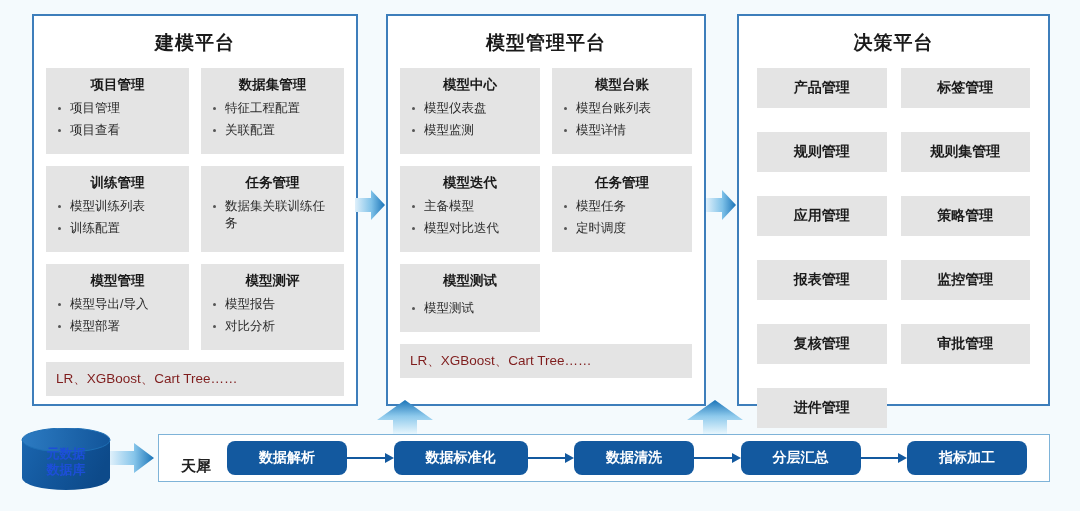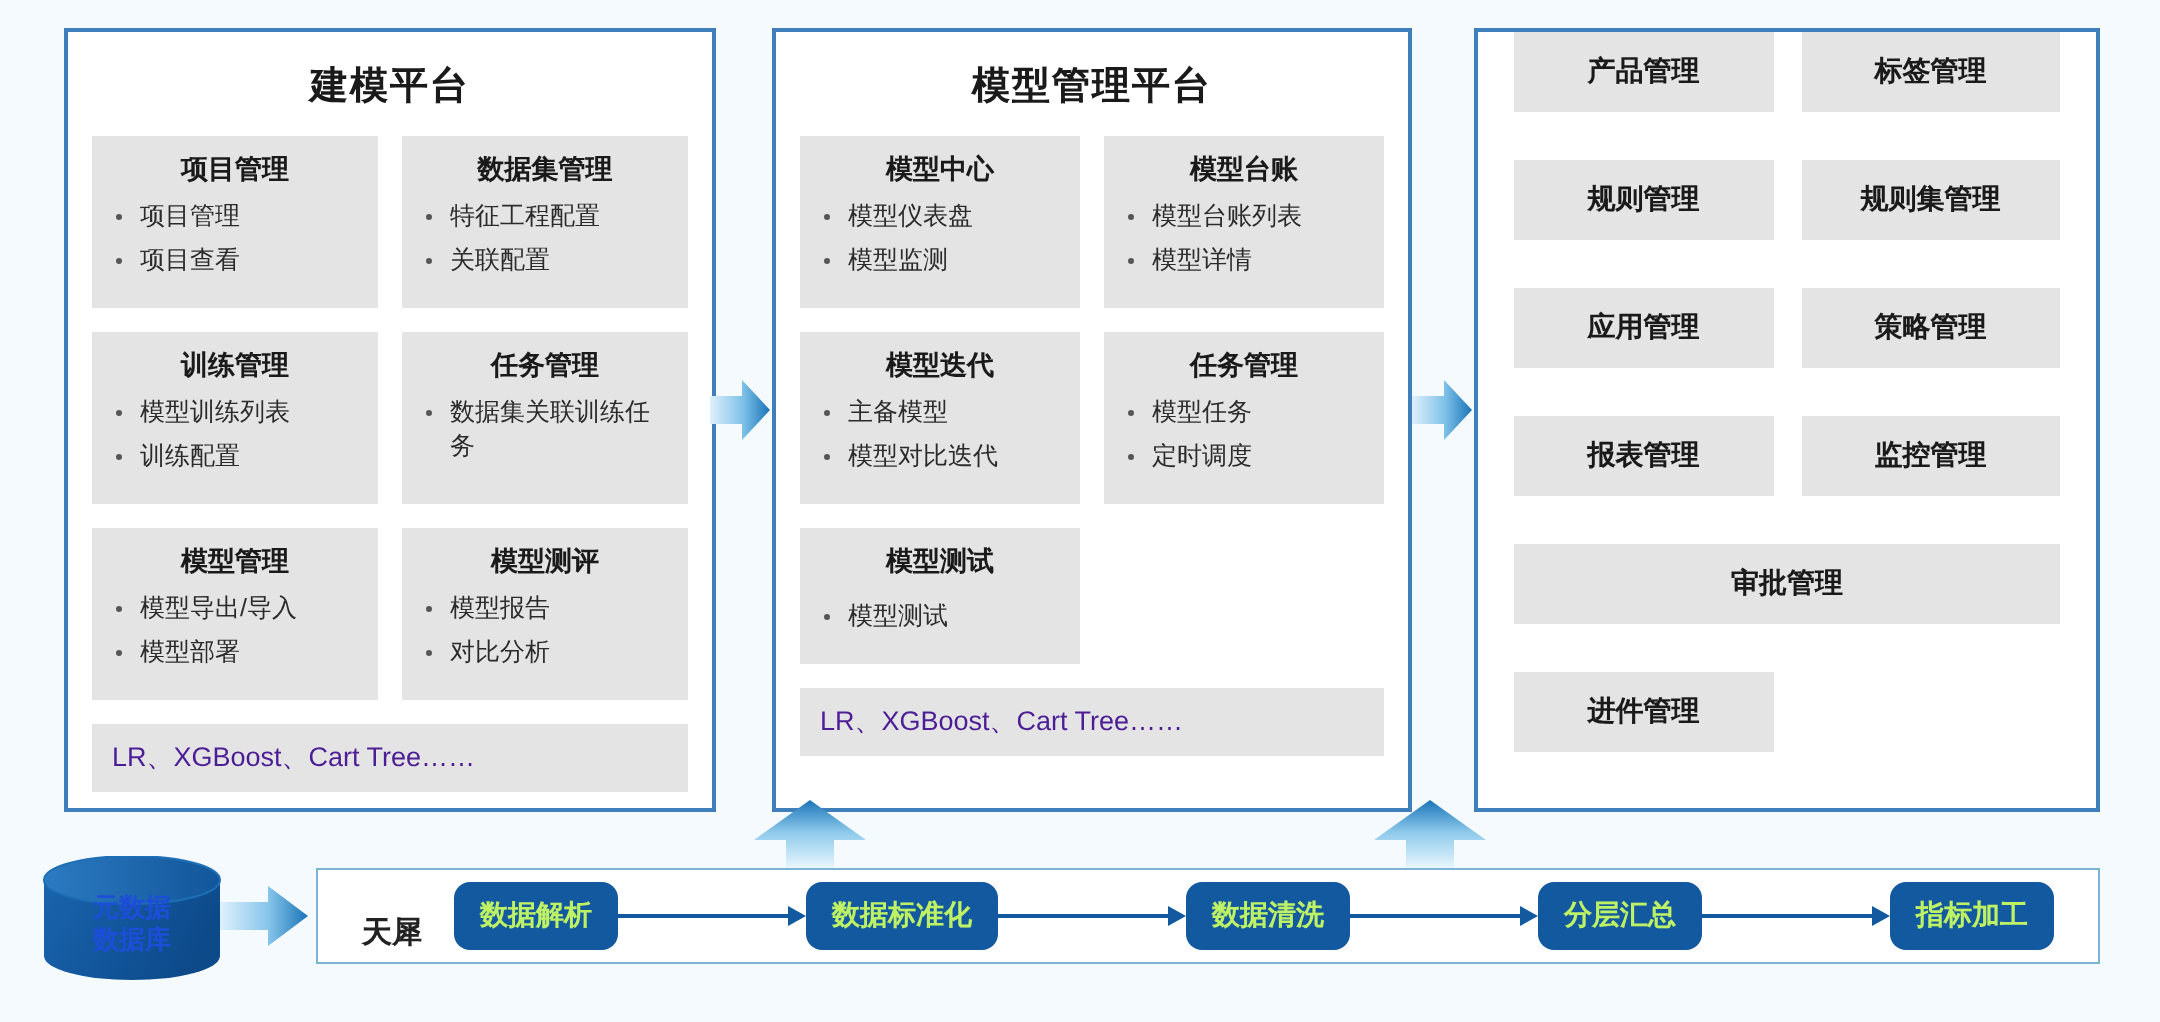--- a/index.html
+++ b/index.html
@@ -81,21 +81,21 @@
     width: 3px;
     height: 3px;
     background: #555;
     border-radius: 50%;
   }
 
   
   .algo-strip {
     background: #e4e4e4;
     font-size: 13.5px;
-    color: #4c1d95;
+    color: #7f1d1d;
     padding: 8px 10px;
     margin-top: 2px;
   }
 
   
   .tilerow {
     display: flex;
     gap: 14px;
     margin-bottom: 24px;
   }
@@ -140,29 +140,29 @@
   }
   .pipe-brand {
     font-size: 15px;
     font-weight: bold;
     color: #222;
     margin: 16px 16px 0 22px;
     white-space: nowrap;
   }
   .pipe-step {
     background: #13599f;
-    color: #bef264;
+    color: #ffffff;
     font-size: 14px;
     font-weight: bold;
     border-radius: 8px;
     height: 34px;
     display: flex;
     align-items: center;
     justify-content: center;
-    padding: 0 13px;
+    padding: 0 32px;
     white-space: nowrap;
   }
   .pipe-connector {
     flex: 1 1 auto;
     height: 10px;
     position: relative;
     min-width: 26px;
   }
   .pipe-connector .line {
     position: absolute;
@@ -345,39 +345,41 @@
           <stop offset="0%" stop-color="#dff0fb"></stop>
           <stop offset="55%" stop-color="#7ec1e8"></stop>
           <stop offset="100%" stop-color="#1a74b8"></stop>
         </linearGradient>
       </defs>
       <polygon points="0,10 16,10 16,2 30,17 16,32 16,24 0,24" fill="url(#gr2)"></polygon>
     </svg>
   </div>
 
   <div class="panel" style="left:737px; top:14px; width:313px; height:392px;">
+    <div class="panel-title">决策平台</div>
     <div class="panel-body" style="padding:0 18px 10px 18px;">
 
       <div class="tilerow">
         <div class="tile">产品管理</div>
         <div class="tile">标签管理</div>
       </div>
       <div class="tilerow">
         <div class="tile">规则管理</div>
         <div class="tile">规则集管理</div>
       </div>
       <div class="tilerow">
         <div class="tile">应用管理</div>
         <div class="tile">策略管理</div>
       </div>
       <div class="tilerow">
         <div class="tile">报表管理</div>
         <div class="tile">监控管理</div>
       </div>
       <div class="tilerow">
+        <div class="tile">复核管理</div>
         <div class="tile">审批管理</div>
       </div>
       <div class="tilerow">
         <div class="tile">进件管理</div>
         <div class="tile blank"></div>
       </div>
 
     </div>
   </div>
 

